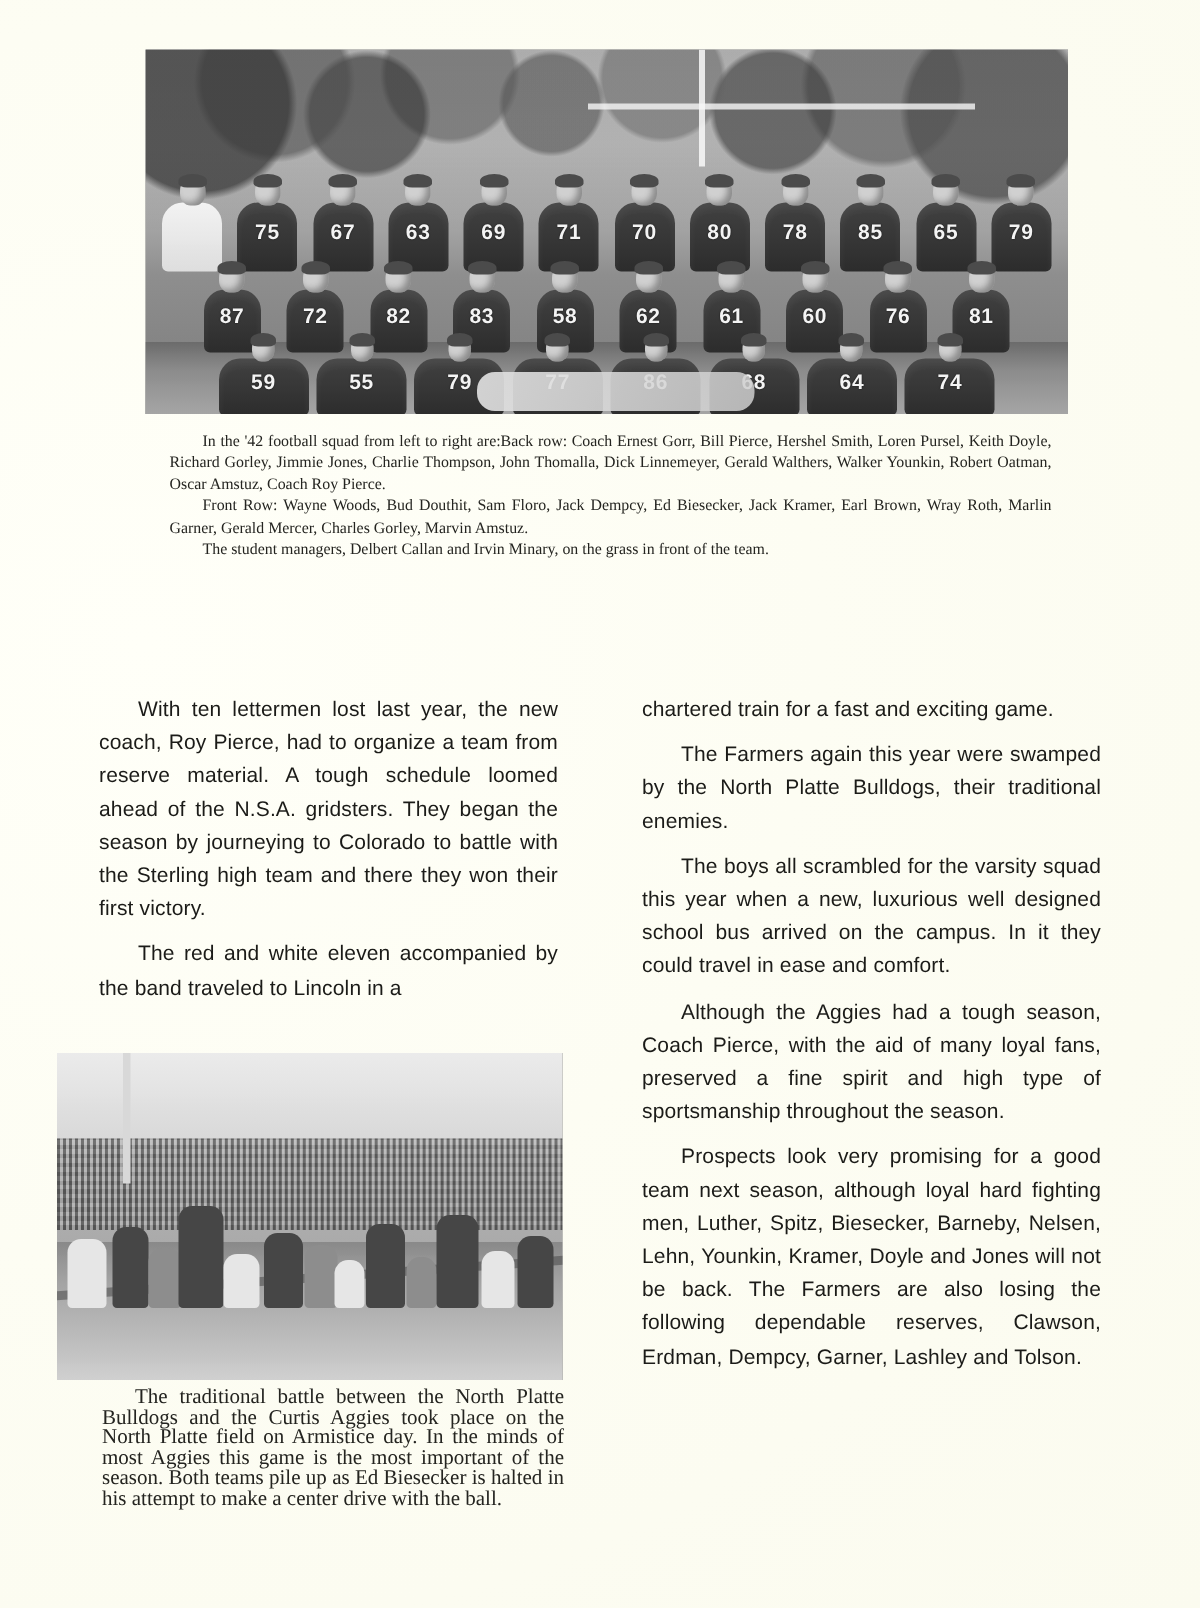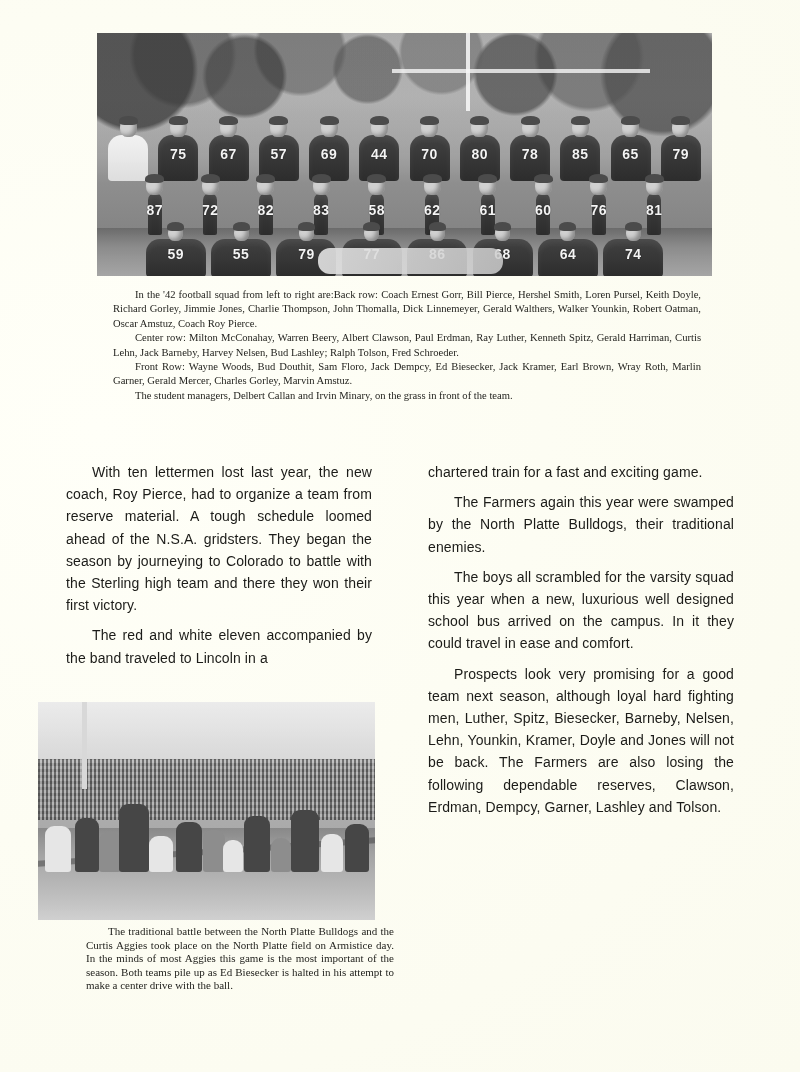--- a/index.html
+++ b/index.html
@@ -125,21 +125,21 @@
     transform: translateY(-4px);
   }
   .coach .torso {
     background: linear-gradient(#efeee6, #dcdbd1);
   }
   .coach .jersey-num { color: transparent; }
 
   #tp-back  { top: 72px;  height: 76px; padding: 0 6px; }
   #tp-center{ top: 128px; height: 74px; padding: 0 30px; }
   #tp-front { top: 182px; height: 62px; padding: 0 46px; }
-  #tp-center .torso { width: 14px; height: 42px; }
+  #tp-center .torso { width: 38px; height: 42px; }
   #tp-front .torso  { width: 60px; height: 38px; }
   #tp-front .head   { width: 15px; height: 17px; }
 
   .managers {
     position: absolute;
     left: 36%; bottom: 2px;
     width: 30%; height: 26px;
     background: linear-gradient(90deg, rgba(225,223,214,.9), rgba(205,203,194,.85));
     border-radius: 12px;
   }
@@ -205,24 +205,24 @@
   .caption p + p { margin-top: 0px; }
   .indent { text-indent: 22px; font-family: Liberation Serif, serif; }
 
   #team-caption {
     left: 113px;
     top: 288px;
     width: 588px;
   }
 
   #action-caption {
-    left: 86px;
+    left: 68px;
     top: 925px;
     width: 308px;
-    font-size: 11px;
+    font-size: 14px;
     line-height: 13.6px;
   }
 
   .body-col {
     position: absolute;
     font-family: "Liberation Sans", sans-serif;
     font-size: 14px;
     line-height: 22.2px;
     color: #1b1b18;
     text-align: justify;
@@ -273,33 +273,33 @@
         </div>
         <div class="player">
           <div class="head"></div>
           <div class="torso">
             <span class="jersey-num">67</span>
           </div>
         </div>
         <div class="player">
           <div class="head"></div>
           <div class="torso">
-            <span class="jersey-num">57</span>
+            <span class="jersey-num">63</span>
           </div>
         </div>
         <div class="player">
           <div class="head"></div>
           <div class="torso">
             <span class="jersey-num">69</span>
           </div>
         </div>
         <div class="player">
           <div class="head"></div>
           <div class="torso">
-            <span class="jersey-num">44</span>
+            <span class="jersey-num">71</span>
           </div>
         </div>
         <div class="player">
           <div class="head"></div>
           <div class="torso">
             <span class="jersey-num">70</span>
           </div>
         </div>
         <div class="player">
           <div class="head"></div>
@@ -442,34 +442,34 @@
           <div class="torso">
             <span class="jersey-num">74</span>
           </div>
         </div>
       </div>
     <div class="managers"></div>
   </div>
 
   <div class="caption" id="team-caption">
     <p class="indent">In the '42 football squad from left to right are:Back row: Coach Ernest Gorr, Bill Pierce, Hershel Smith, Loren Pursel, Keith Doyle, Richard Gorley, Jimmie Jones, Charlie Thompson, John Thomalla, Dick Linnemeyer, Gerald Walthers, Walker Younkin, Robert Oatman, Oscar Amstuz, Coach Roy Pierce.</p>
-    <p class="indent">Center row: Milton McConahay, Warren Beery, Albert Clawson, Paul Erdman, Ray Luther, Kenneth Spitz, Gerald Harriman, Curtis Lehn, Jack Barneby, Harvey Nelsen, Bud Lashley; Ralph Tolson, Fred Schroeder.</p>
     <p class="indent">Front Row: Wayne Woods, Bud Douthit, Sam Floro, Jack Dempcy, Ed Biesecker, Jack Kramer, Earl Brown, Wray Roth, Marlin Garner, Gerald Mercer, Charles Gorley, Marvin Amstuz.</p>
     <p class="indent">The student managers, Delbert Callan and Irvin Minary, on the grass in front of the team.</p>
   </div>
 
   <div class="body-col" id="left-col">
     <p>With ten lettermen lost last year, the new coach, Roy Pierce, had to organize a team from reserve material. A tough schedule loomed ahead of the N.S.A. gridsters. They began the season by journeying to Colorado to battle with the Sterling high team and there they won their first victory.</p>
     <p>The red and white eleven accompanied by the band traveled to Lincoln in a</p>
   </div>
 
   <div class="body-col" id="right-col">
     <p style="text-indent:0">chartered train for a fast and exciting game.</p>
     <p>The Farmers again this year were swamped by the North Platte Bulldogs, their traditional enemies.</p>
     <p>The boys all scrambled for the varsity squad this year when a new, luxurious well designed school bus arrived on the campus. In it they could travel in ease and comfort.</p>
+    <p>Although the Aggies had a tough season, Coach Pierce, with the aid of many loyal fans, preserved a fine spirit and high type of sportsmanship throughout the season.</p>
     <p>Prospects look very promising for a good team next season, although loyal hard fighting men, Luther, Spitz, Biesecker, Barneby, Nelsen, Lehn, Younkin, Kramer, Doyle and Jones will not be back. The Farmers are also losing the following dependable reserves, Clawson, Erdman, Dempcy, Garner, Lashley and Tolson.</p>
   </div>
 
   <div class="photo" id="action-photo">
     <div class="ap-sky"></div>
     <div class="ap-crowd"></div>
     <div class="ap-pole"></div>
     <div class="ap-field"></div>
     <div class="ap-yardline"></div>
     <div class="ap-players">

